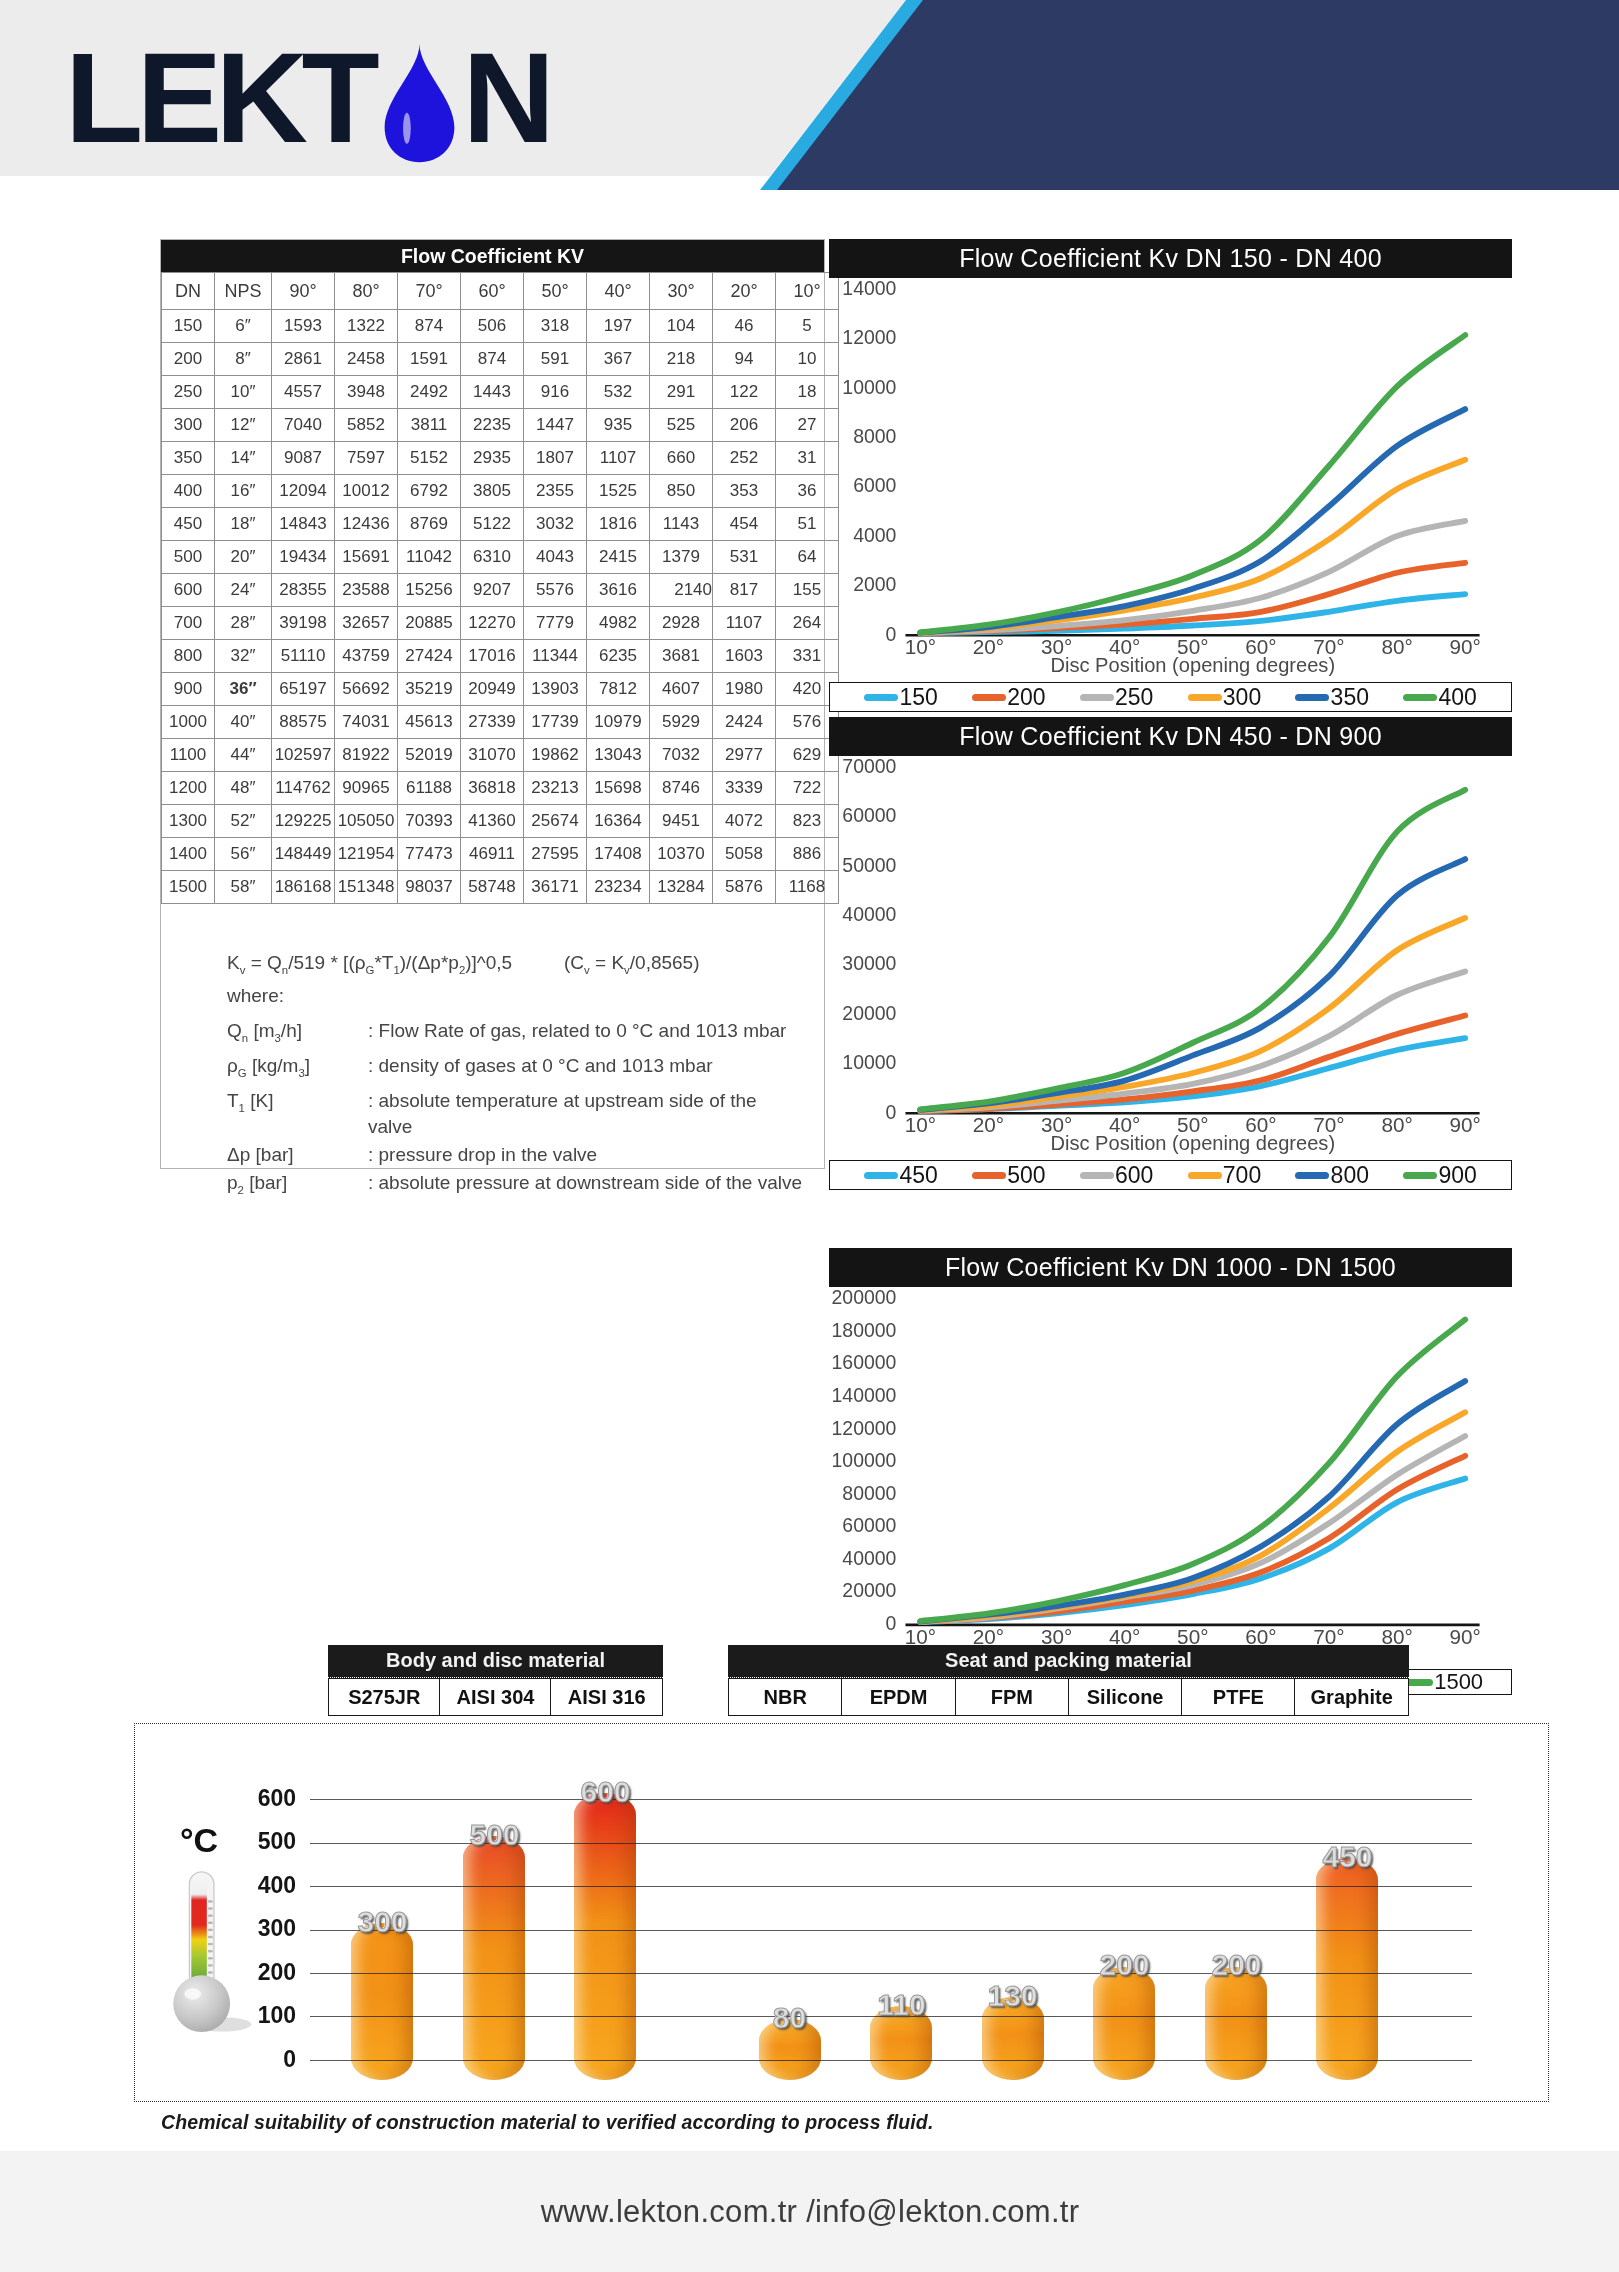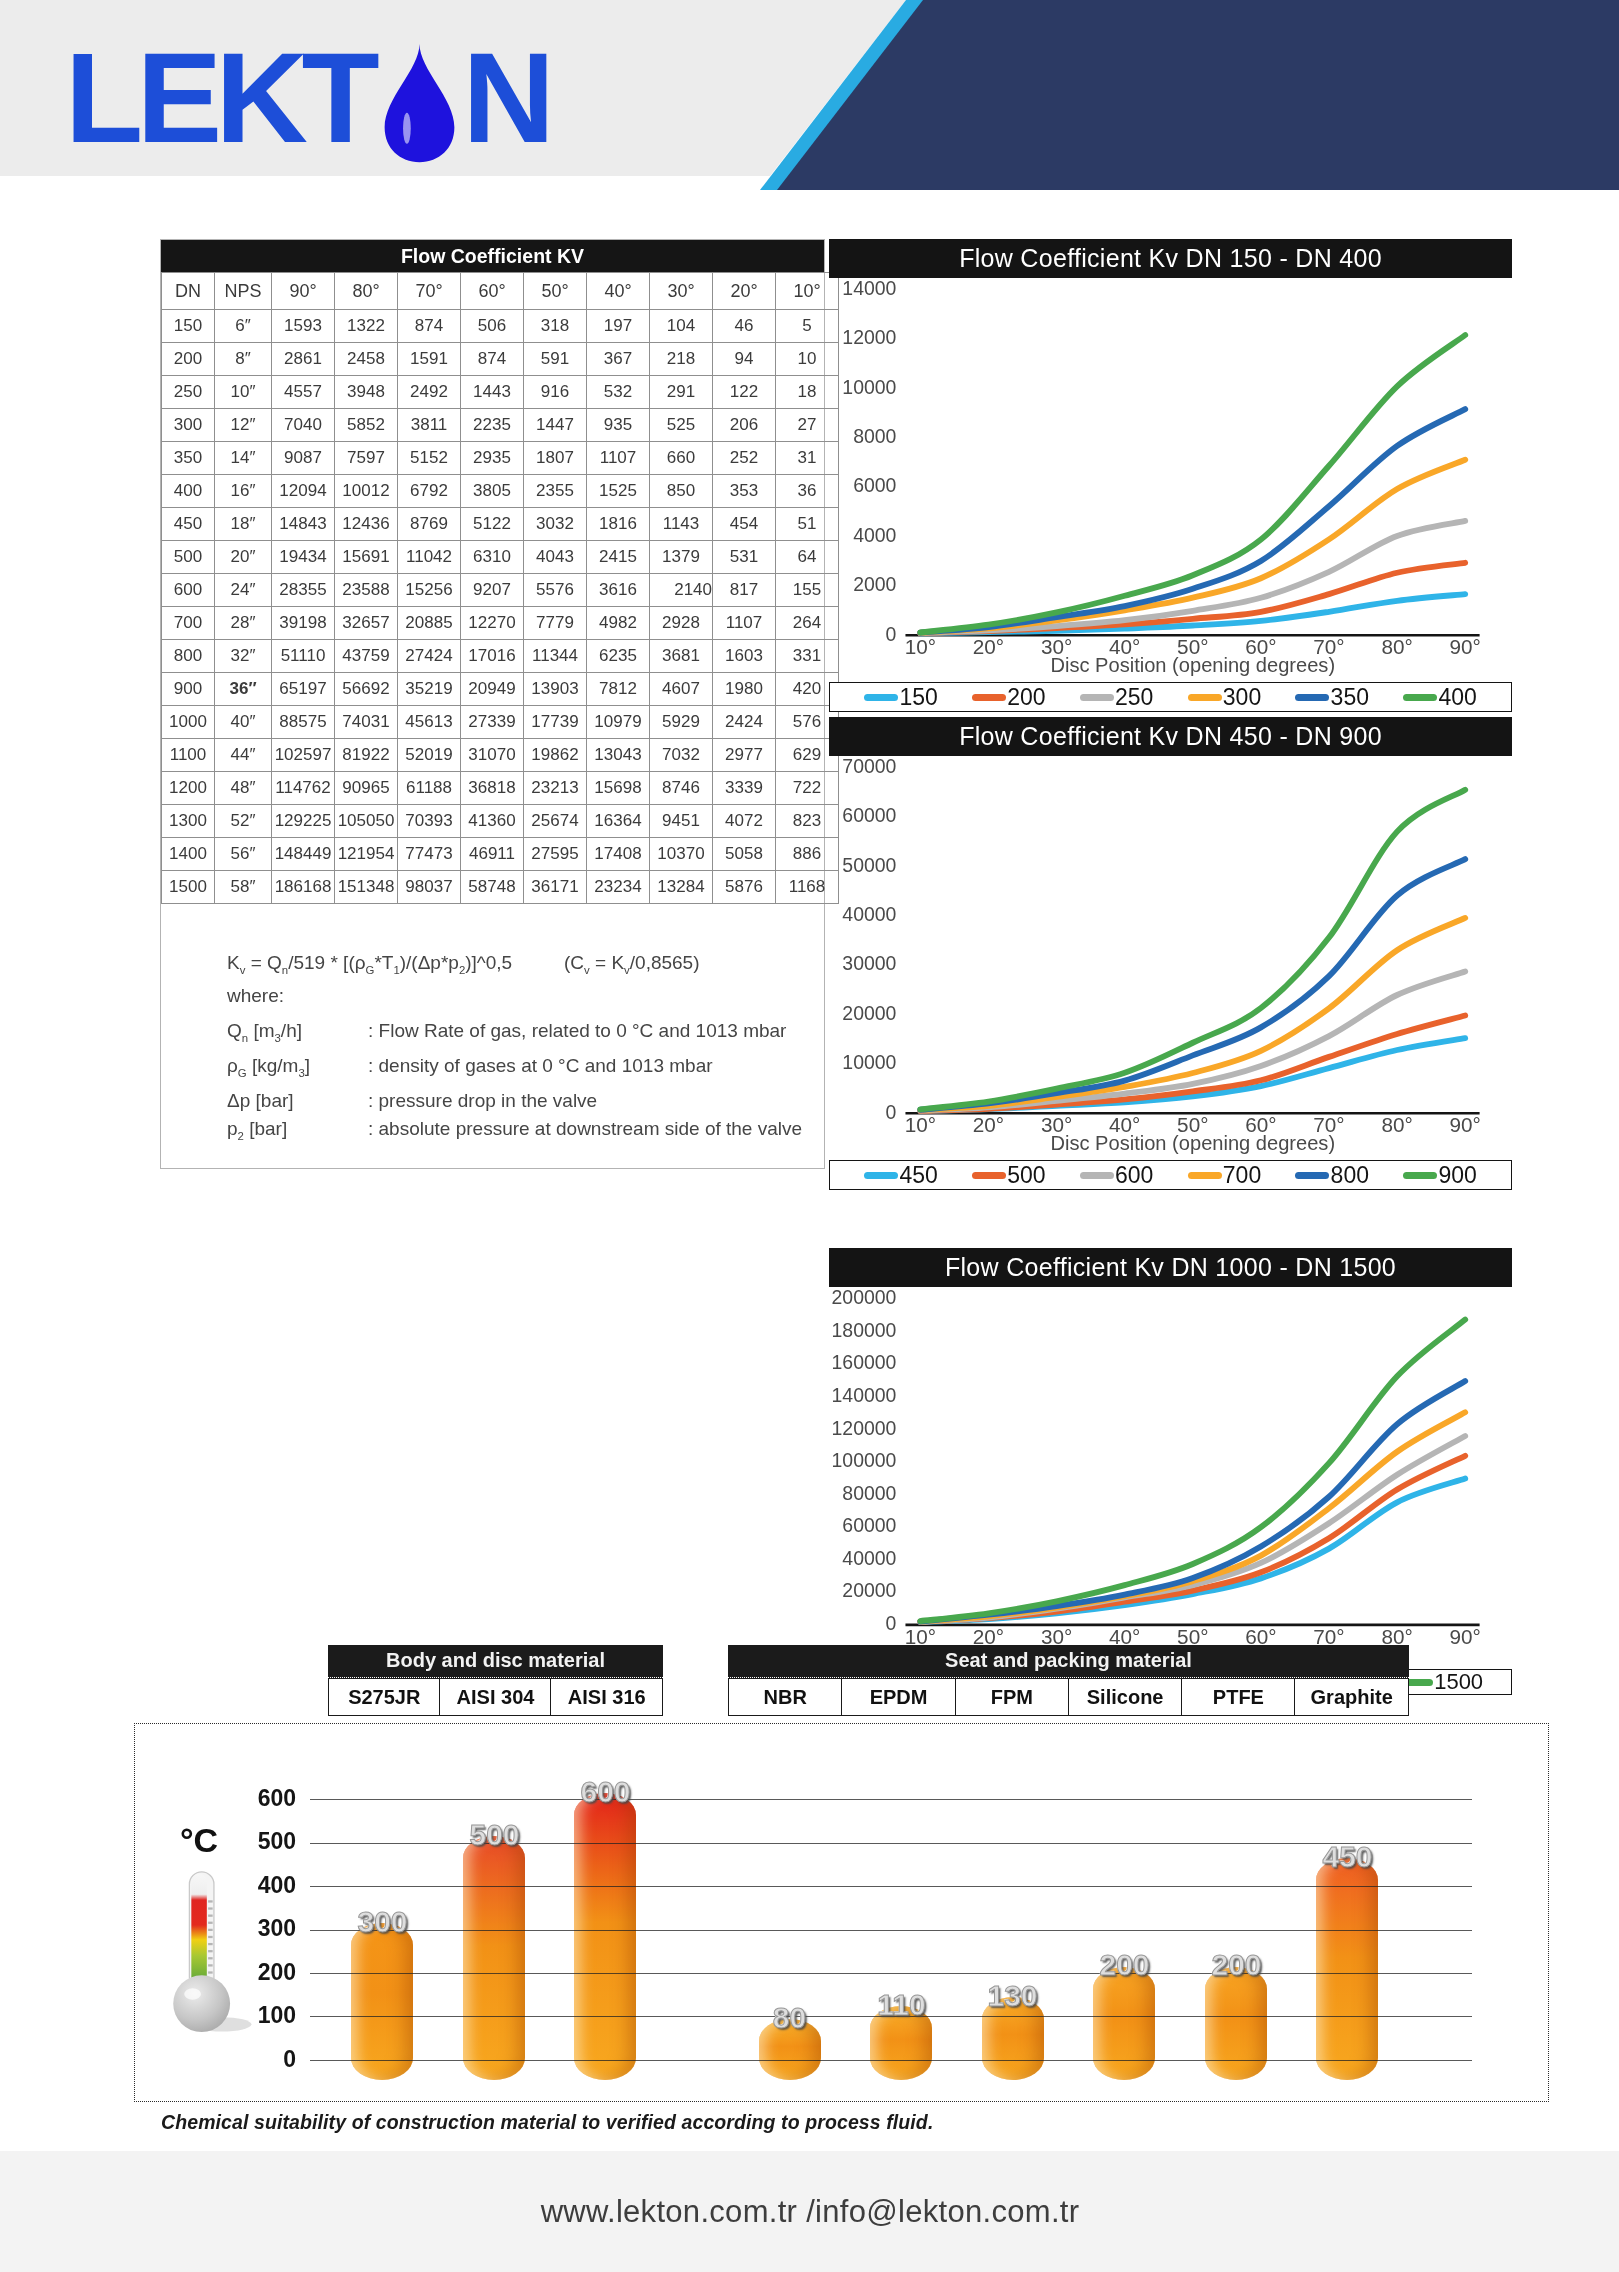--- a/index.html
+++ b/index.html
@@ -6,21 +6,21 @@
   .page{position:relative;width:1620px;height:2273px;background:#fff;overflow:hidden;
         font-family:"Liberation Sans",sans-serif;}
   
   .hdr-gray{position:absolute;left:0;top:0;width:1620px;height:176px;background:#ececec;
             clip-path:polygon(0 0,906px 0,770px 176px,0 176px);}
   .hdr-navy{position:absolute;left:0;top:0;width:1620px;height:190px;background:#2c3a64;
             clip-path:polygon(921px 0,1620px 0,1620px 190px,774px 190px);}
   .hdr-cyan{position:absolute;left:0;top:0;width:1620px;height:190px;background:#29abe2;
             clip-path:polygon(906px 0,923px 0,777px 190px,760px 190px);}
   .logo{position:absolute;left:65px;top:34px;display:flex;align-items:flex-start;}
-  .logo .lt{font-size:128px;font-weight:700;color:#1d4ed8;letter-spacing:-6.5px;line-height:1;}
+  .logo .lt{font-size:128px;font-weight:700;color:#0f172a;letter-spacing:-6.5px;line-height:1;}
   .logo svg{margin:9px -5.2px 0 -2.6px;}
   
   .kvbox{position:absolute;left:160px;top:239px;width:665px;height:930px;
          border:0.6px solid #b3b3b3;background:#fff;box-sizing:border-box;}
   .kv-title{height:32px;line-height:32px;background:#151515;color:#fff;text-align:center;
             font-size:19.5px;font-weight:700;}
   table.kv{width:100%;border-collapse:collapse;table-layout:fixed;}
   table.kv td{border:0.6px solid #8f8f8f;text-align:center;font-size:17px;color:#3b3b3b;
               height:32px;padding:0;overflow:hidden;}
   table.kv tr.hdr td{height:36px;font-size:18px;}
@@ -351,20 +351,24 @@
     </div>
     <div class="f-where">where:</div>
     <div id="f-defs">
         <div class="f-def">
           <span class="sym">Q<sub>n</sub> [m<sub>3</sub>/h]</span>
           <span>: Flow Rate of gas, related to 0 °C and 1013 mbar</span>
         </div>
         <div class="f-def">
           <span class="sym">ρ<sub>G</sub> [kg/m<sub>3</sub>]</span>
           <span>: density of gases at 0 °C and 1013 mbar</span>
+        </div>
+        <div class="f-def">
+          <span class="sym">T<sub>1</sub> [K]</span>
+          <span>: absolute temperature at upstream side of the valve</span>
         </div>
         <div class="f-def">
           <span class="sym">Δp [bar]</span>
           <span>: pressure drop in the valve</span>
         </div>
         <div class="f-def">
           <span class="sym">p<sub>2</sub> [bar]</span>
           <span>: absolute pressure at downstream side of the valve</span>
         </div>
       </div>

